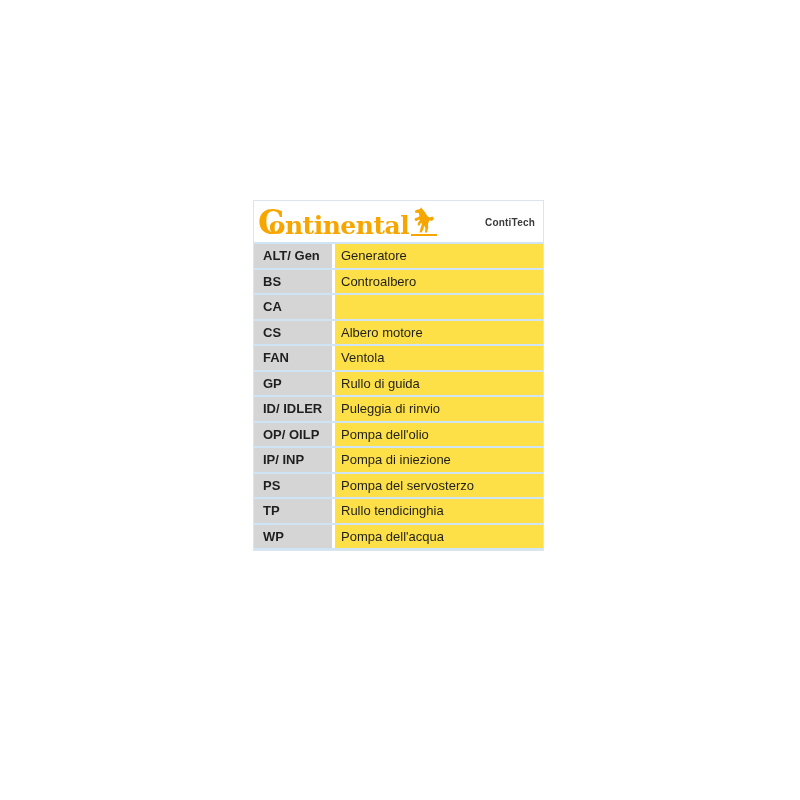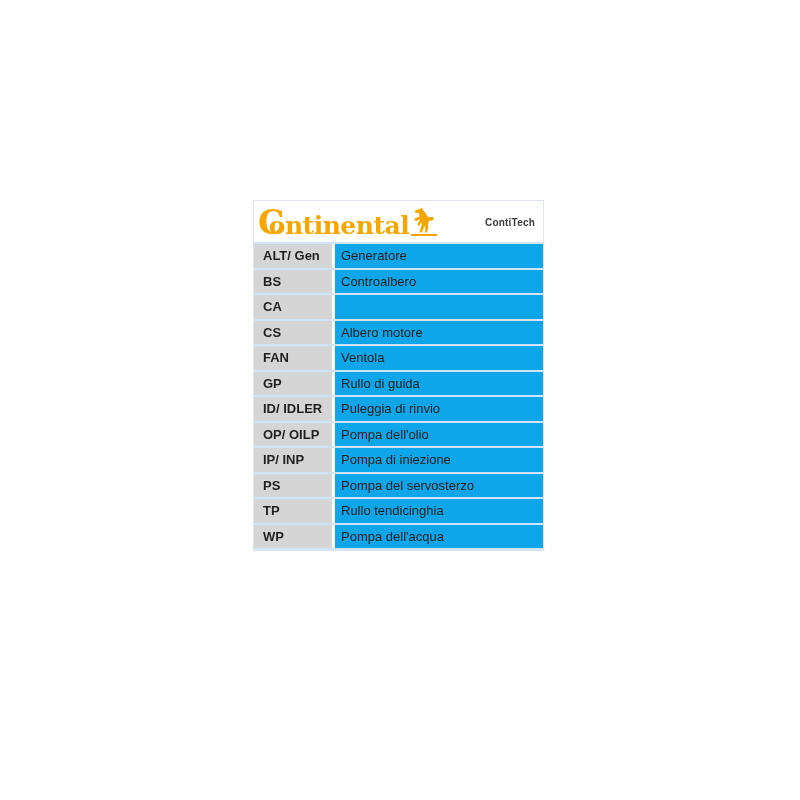--- a/index.html
+++ b/index.html
@@ -52,21 +52,21 @@
     color: var(--division-text, #3a3a3a);
     letter-spacing: 0.2px;
     margin-top: 2px;
   }
 
   
   .legend-body .row {
     display: flex;
     height: 23.5px;
     border-top: 2px solid var(--row-border-blue, #cfe4f5);
-    background: #0ea5e9;
+    background: #fde047;
   }
   .legend-body .row:last-child { border-bottom: 2px solid var(--row-border-blue, #cfe4f5); }
   .code-cell {
     width: 81px;
     box-sizing: border-box;
     background: var(--code-cell-gray, #d5d5d5);
     border-right: 3px solid #ffffff;
     display: flex;
     align-items: center;
     padding-left: 9px;

